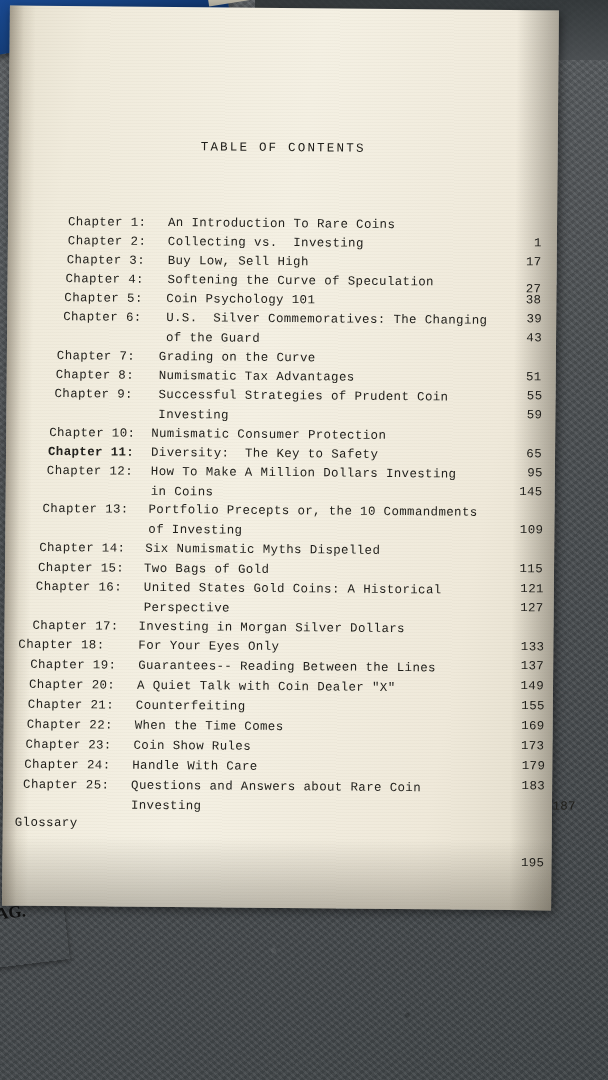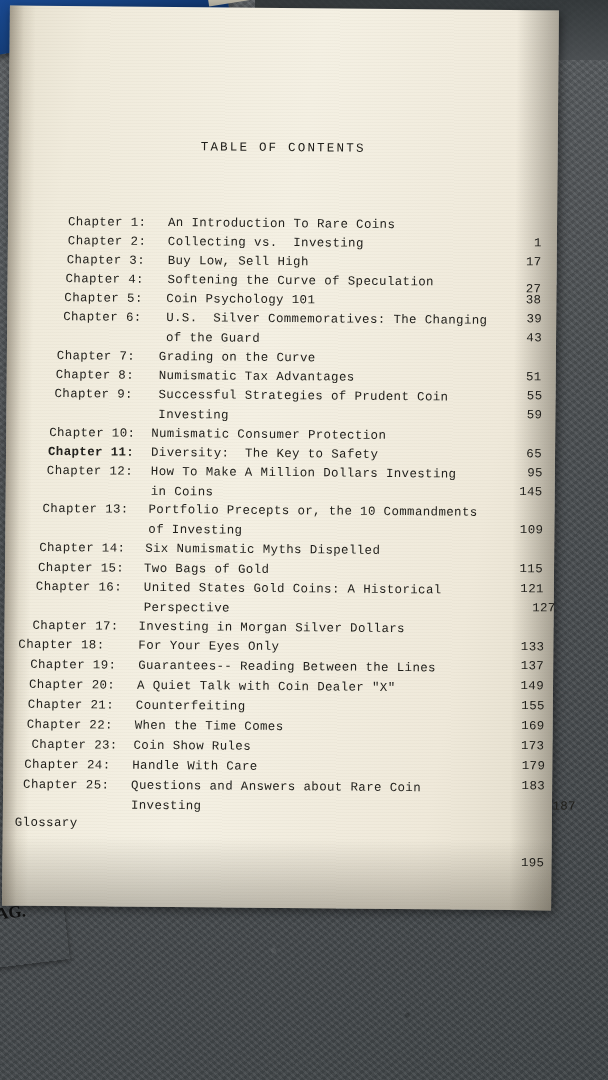--- a/index.html
+++ b/index.html
@@ -282,21 +282,21 @@
           </div>
           <div class="entry" style="left: 0px; top: 553px;">
             <span class="label" style="left: 33px;">Chapter 15:</span>
             <span class="title" style="left: 139px;">Two Bags of Gold</span>
             <span class="page-num" style="left: 511px; top: 17px;">121</span>
           </div>
           <div class="entry" style="left: 0px; top: 572px;">
             <span class="label" style="left: 31px;">Chapter 16:</span>
             <span class="title" style="left: 139px;">United States Gold Coins: A Historical
 Perspective</span>
-            <span class="page-num" style="left: 511px; top: 17px; margin-left: 12px;">127</span>
+            <span class="page-num" style="left: 511px; top: 17px;">127</span>
           </div>
           <div class="entry" style="left: 0px; top: 611px;">
             <span class="label" style="left: 28px;">Chapter 17:</span>
             <span class="title" style="left: 134px;">Investing in Morgan Silver Dollars</span>
             <span class="page-num" style="left: 512px; top: 17px;">133</span>
           </div>
           <div class="entry" style="left: 0px; top: 630px;">
             <span class="label" style="left: 14px;">Chapter 18:</span>
             <span class="title" style="left: 134px;">For Your Eyes Only</span>
             <span class="page-num" style="left: 512px; top: 17px;">137</span>
@@ -315,21 +315,21 @@
             <span class="label" style="left: 24px;">Chapter 21:</span>
             <span class="title" style="left: 132px;">Counterfeiting</span>
             <span class="page-num" style="left: 513px; top: 17px;">169</span>
           </div>
           <div class="entry" style="left: 0px; top: 710px;">
             <span class="label" style="left: 23px;">Chapter 22:</span>
             <span class="title" style="left: 131px;">When the Time Comes</span>
             <span class="page-num" style="left: 513px; top: 17px;">173</span>
           </div>
           <div class="entry" style="left: 0px; top: 730px;">
-            <span class="label" style="left: 28px;">Chapter 23:</span>
+            <span class="label" style="left: 22px;">Chapter 23:</span>
             <span class="title" style="left: 130px;">Coin Show Rules</span>
             <span class="page-num" style="left: 514px; top: 17px;">179</span>
           </div>
           <div class="entry" style="left: 0px; top: 750px;">
             <span class="label" style="left: 21px;">Chapter 24:</span>
             <span class="title" style="left: 129px;">Handle With Care</span>
             <span class="page-num" style="left: 514px; top: 17px;">183</span>
           </div>
           <div class="entry" style="left: 0px; top: 770px;">
             <span class="label" style="left: 20px; font-family: Liberation Mono, monospace;">Chapter 25:</span>

